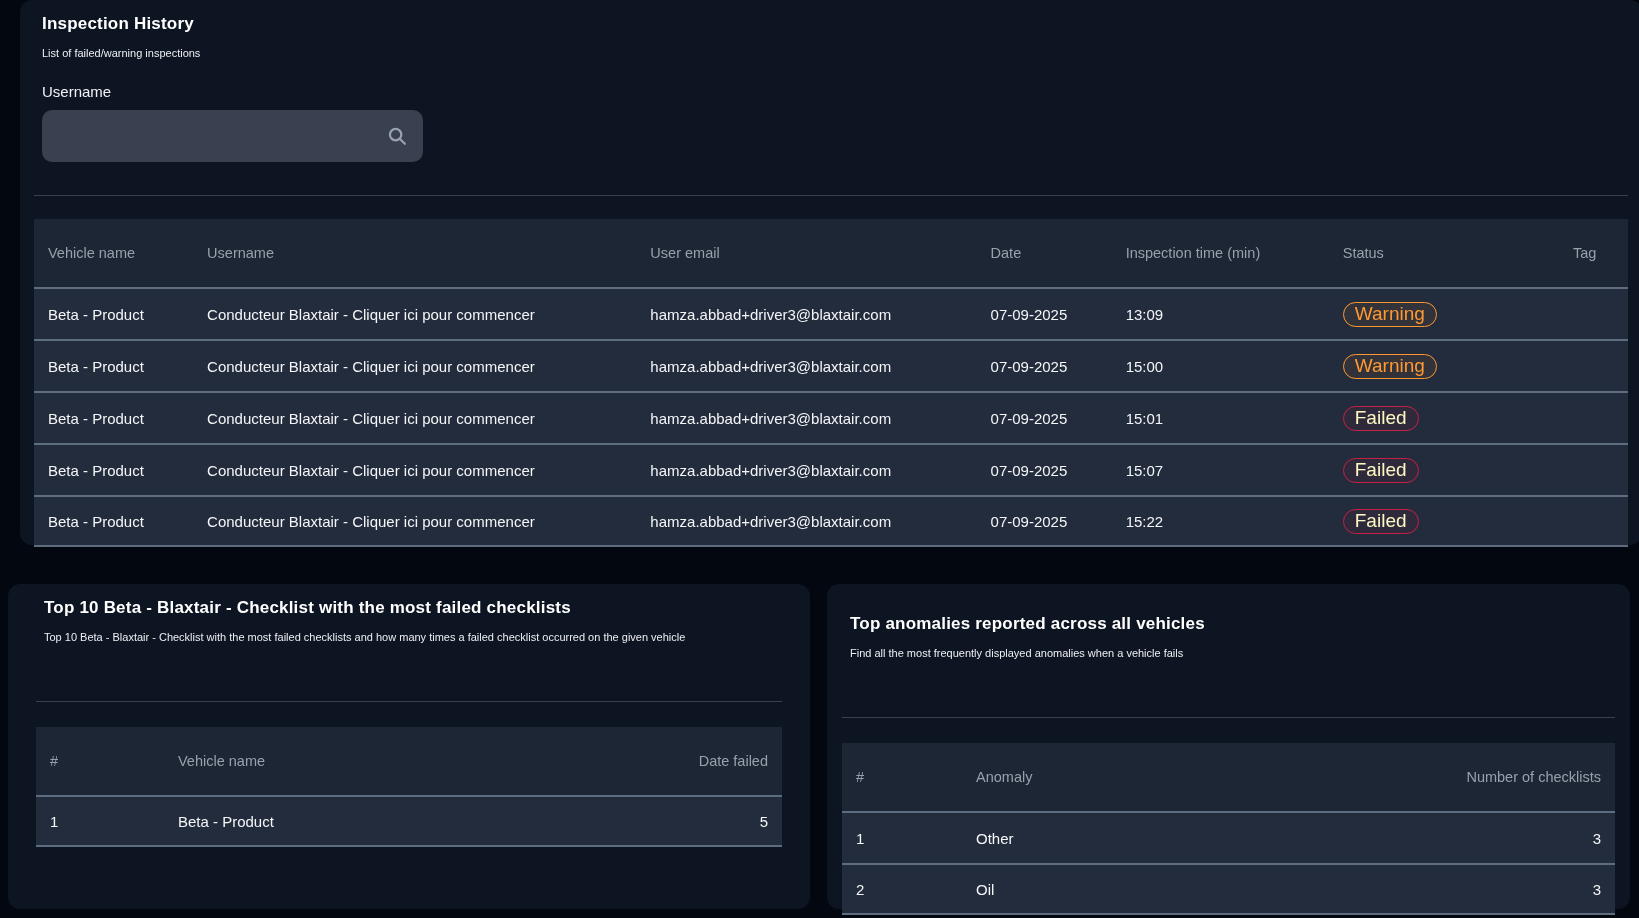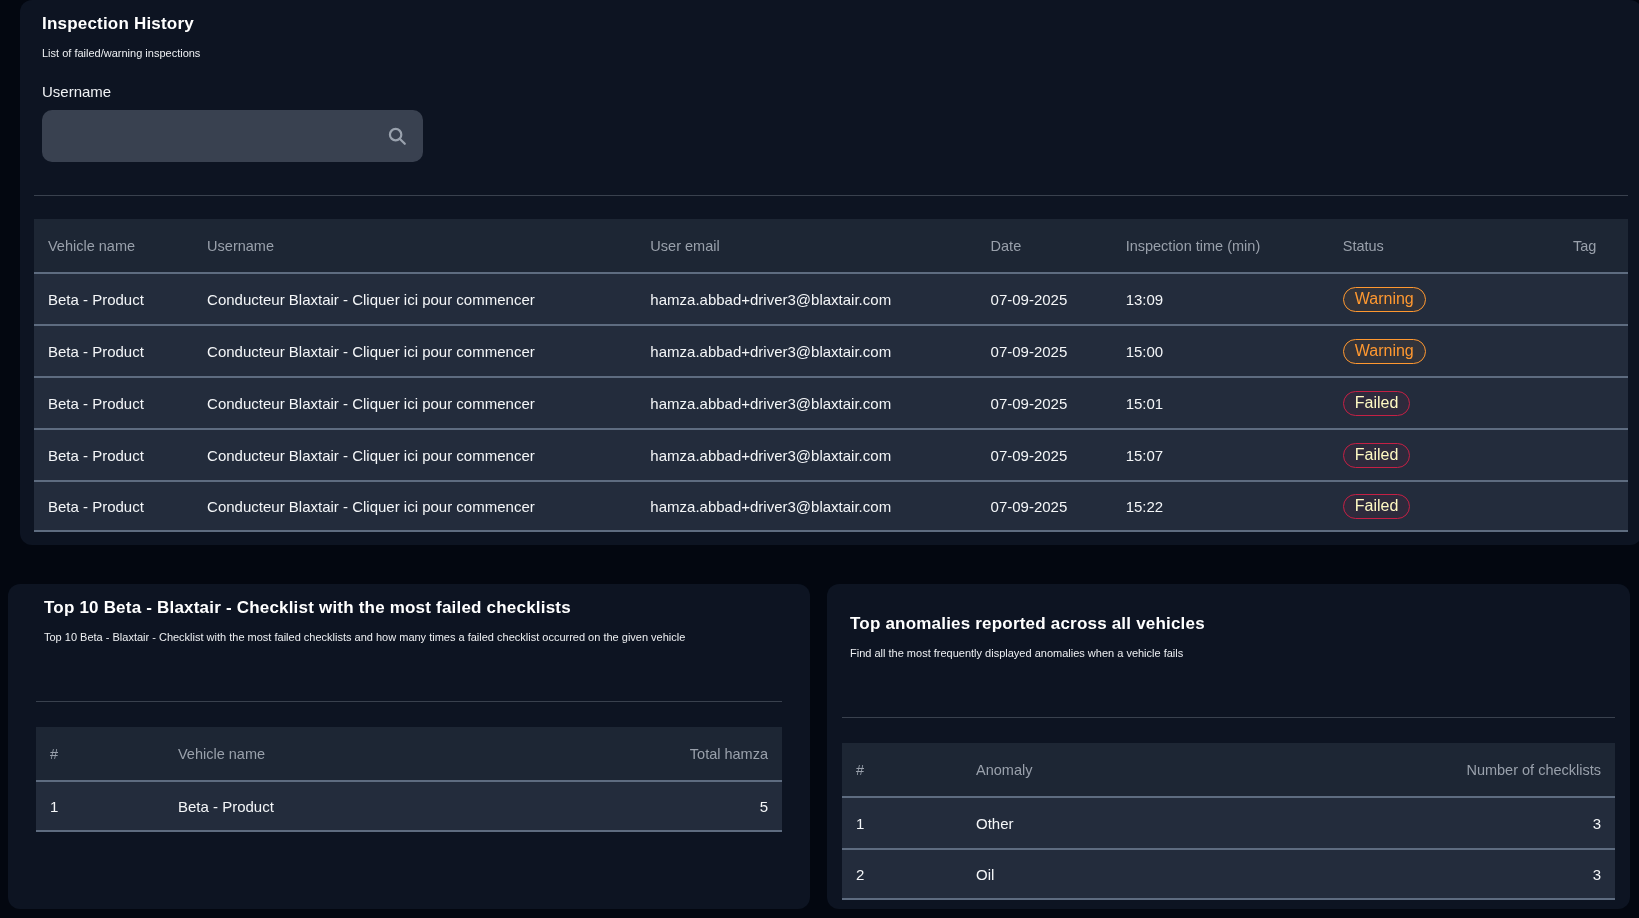--- a/index.html
+++ b/index.html
@@ -41,34 +41,34 @@
   }
   .search-box svg { position:absolute; right:15px; top:15px; }
 
   .divider { border:none; border-top:1px solid #39414e; margin-top:33px; }
   #panel-history .divider { margin-top:33px; }
   .panel-head + .divider { margin-top:0; }
 
   table { border-collapse:separate; border-spacing:0; table-layout:fixed; width:100%; margin-top:23px; }
   #panel-failed table, #panel-anomalies table { margin-top:25px; }
   th {
-    background:#1d2634; height:53px; font-weight:400; font-size:14.5px;
+    background:#1d2634; height:68px; font-weight:400; font-size:14.5px;
     color:#99a0ab; text-align:left; padding-left:14px; white-space:nowrap; overflow:hidden;
   }
   td {
     background:#232c3c; height:52px; font-size:15px; color:#f4f6f8;
     text-align:left; padding-left:14px; border-top:2px solid #5e6c80;
     white-space:nowrap; overflow:hidden;
   }
   tbody tr:last-child td { border-bottom:2px solid #5e6c80; }
   th.num, td.num { text-align:right; padding-right:14px; }
 
   .badge {
     display:inline-block; padding:2px 11px 3px; border-radius:13px;
-    font-size:16px; line-height:18px;
+    font-size:19px; line-height:18px;
   }
   .badge.warning { color:#ff9830; border:1.5px solid #ff9830; background:rgba(255,152,48,.07); }
   .badge.failed  { color:#fef9c3; border:1.5px solid #c52045; background:rgba(197,32,69,.07); }
 </style>
 </head>
 <body>
 
 <section class="panel" id="panel-history">
   <h2 class="panel-title">Inspection History</h2>
   <div class="panel-subtitle">List of failed/warning inspections</div>
@@ -165,21 +165,21 @@
   <table>
     <colgroup>
         <col style="width:128px">
         <col>
         <col style="width:180px">
       </colgroup>
     <thead>
       <tr>
         <th>#</th>
         <th>Vehicle name</th>
-        <th class="num">Total hamza</th>
+        <th class="num">Date failed</th>
       </tr>
     </thead>
     <tbody>
       <tr>
         <td>1</td>
         <td>Beta - Product</td>
         <td class="num">5</td>
       </tr>
     </tbody>
   </table>

